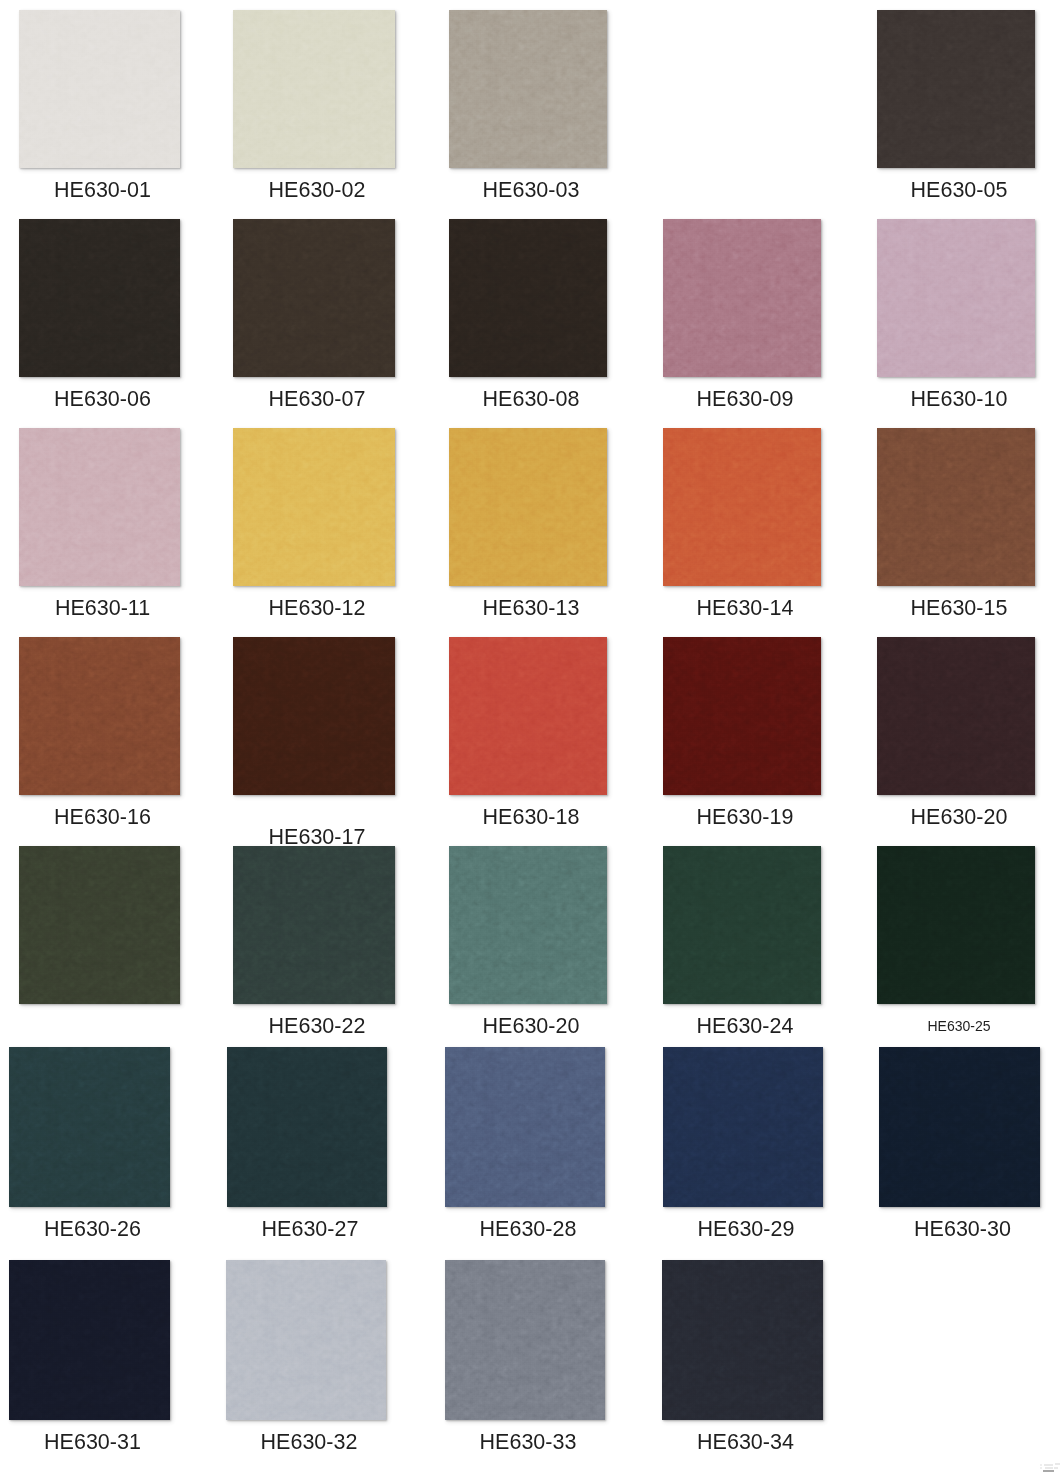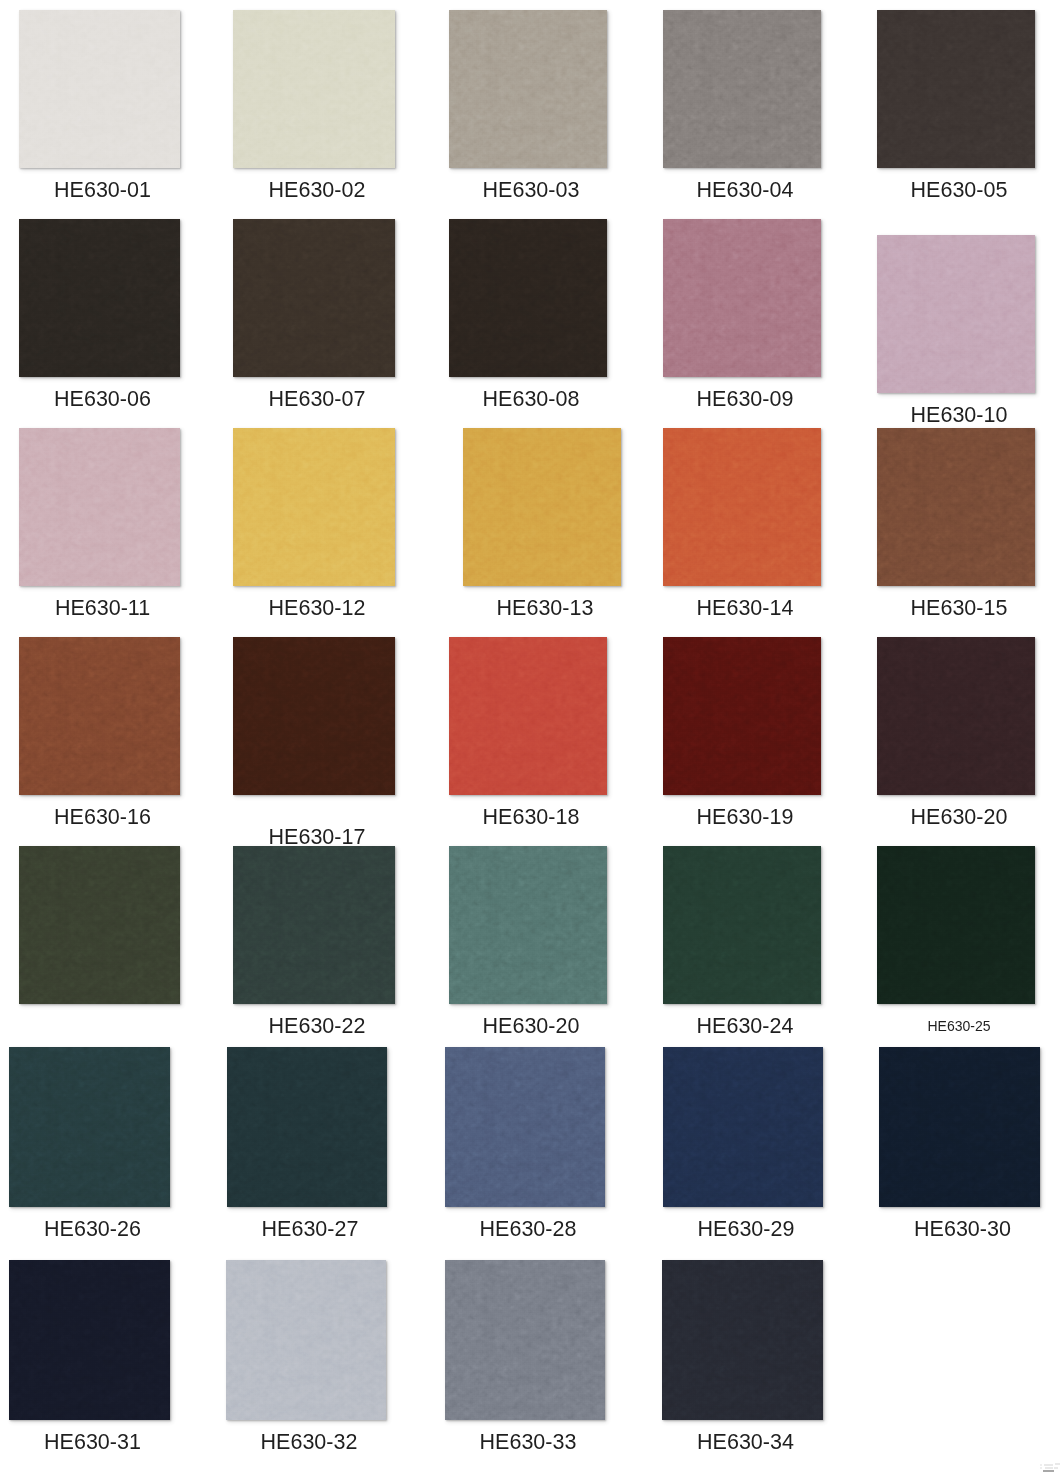--- a/index.html
+++ b/index.html
@@ -143,33 +143,20 @@
         <svg class="swatch-tex" width="158" height="158">
           <rect width="100%" height="100%" filter="url(#fabricTex)"></rect>
         </svg>
         <svg class="swatch-tex" width="158" height="158">
           <rect width="100%" height="100%" filter="url(#fabricTex2)"></rect>
         </svg>
         <div class="swatch-weave"></div>
       </div>
       <div class="swatch-label" style="color: rgb(31, 31, 31); font-size: 21.5px; left: 3px; width: 158px; top: 169px;">HE630-03</div>
     </div>
-    <div class="swatch-cell" style="left: 663px; top: 10px; width: 158px; height: 208px;">
-      <div class="swatch-chip" style="width: 158px; height: 158px;">
-        <div class="swatch-fill" style="background: rgb(137, 131, 128);"></div>
-        <svg class="swatch-tex" width="158" height="158">
-          <rect width="100%" height="100%" filter="url(#fabricTex)"></rect>
-        </svg>
-        <svg class="swatch-tex" width="158" height="158">
-          <rect width="100%" height="100%" filter="url(#fabricTex2)"></rect>
-        </svg>
-        <div class="swatch-weave"></div>
-      </div>
-      <div class="swatch-label" style="color: rgb(31, 31, 31); font-size: 21.5px; left: 3px; width: 158px; top: 169px;">HE630-04</div>
-    </div>
     <div class="swatch-cell" style="left: 877px; top: 10px; width: 158px; height: 208px;">
       <div class="swatch-chip" style="width: 158px; height: 158px;">
         <div class="swatch-fill" style="background: rgb(62, 54, 51);"></div>
         <svg class="swatch-tex" width="158" height="158">
           <rect width="100%" height="100%" filter="url(#fabricTex)"></rect>
         </svg>
         <svg class="swatch-tex" width="158" height="158">
           <rect width="100%" height="100%" filter="url(#fabricTex2)"></rect>
         </svg>
         <div class="swatch-weave"></div>
@@ -221,21 +208,21 @@
         <svg class="swatch-tex" width="158" height="158">
           <rect width="100%" height="100%" filter="url(#fabricTex)"></rect>
         </svg>
         <svg class="swatch-tex" width="158" height="158">
           <rect width="100%" height="100%" filter="url(#fabricTex2)"></rect>
         </svg>
         <div class="swatch-weave"></div>
       </div>
       <div class="swatch-label" style="color: rgb(31, 31, 31); font-size: 21.5px; left: 3px; width: 158px; top: 169px;">HE630-09</div>
     </div>
-    <div class="swatch-cell" style="left: 877px; top: 219px; width: 158px; height: 208px; margin-top: 16px;">
+    <div class="swatch-cell" style="left: 877px; top: 219px; width: 158px; height: 208px;">
       <div class="swatch-chip" style="width: 158px; height: 158px;">
         <div class="swatch-fill" style="background: rgb(199, 170, 186);"></div>
         <svg class="swatch-tex" width="158" height="158">
           <rect width="100%" height="100%" filter="url(#fabricTex)"></rect>
         </svg>
         <svg class="swatch-tex" width="158" height="158">
           <rect width="100%" height="100%" filter="url(#fabricTex2)"></rect>
         </svg>
         <div class="swatch-weave"></div>
       </div>
@@ -260,21 +247,21 @@
         <svg class="swatch-tex" width="162" height="158">
           <rect width="100%" height="100%" filter="url(#fabricTex)"></rect>
         </svg>
         <svg class="swatch-tex" width="162" height="158">
           <rect width="100%" height="100%" filter="url(#fabricTex2)"></rect>
         </svg>
         <div class="swatch-weave"></div>
       </div>
       <div class="swatch-label" style="color: rgb(31, 31, 31); font-size: 21.5px; left: 3px; width: 162px; top: 169px;">HE630-12</div>
     </div>
-    <div class="swatch-cell" style="left: 463px; top: 428px; width: 158px; height: 208px;">
+    <div class="swatch-cell" style="left: 449px; top: 428px; width: 158px; height: 208px;">
       <div class="swatch-chip" style="width: 158px; height: 158px;">
         <div class="swatch-fill" style="background: rgb(214, 168, 72);"></div>
         <svg class="swatch-tex" width="158" height="158">
           <rect width="100%" height="100%" filter="url(#fabricTex)"></rect>
         </svg>
         <svg class="swatch-tex" width="158" height="158">
           <rect width="100%" height="100%" filter="url(#fabricTex2)"></rect>
         </svg>
         <div class="swatch-weave"></div>
       </div>

